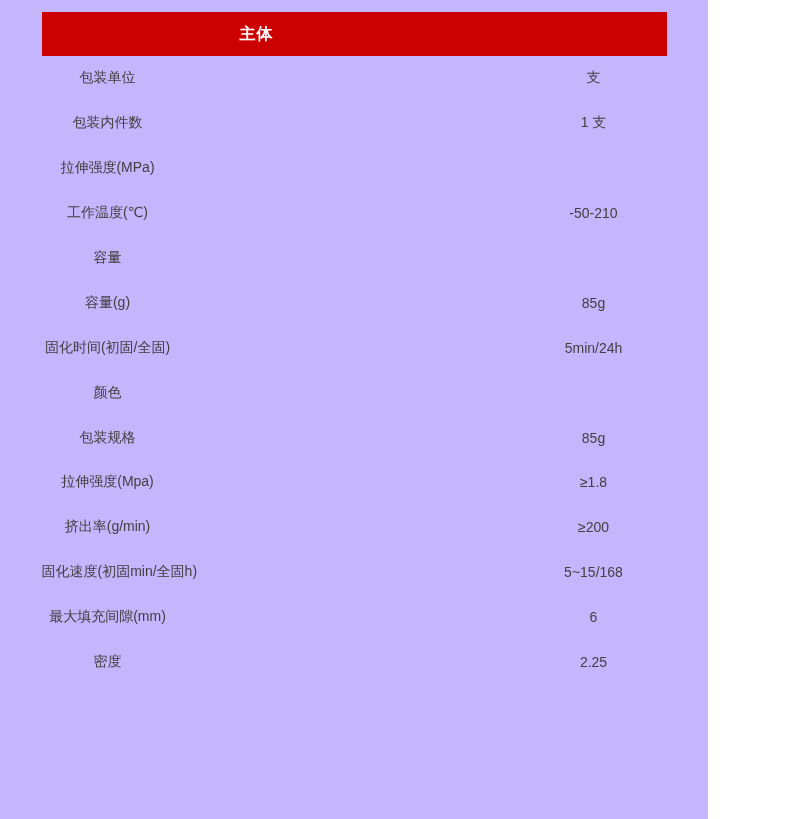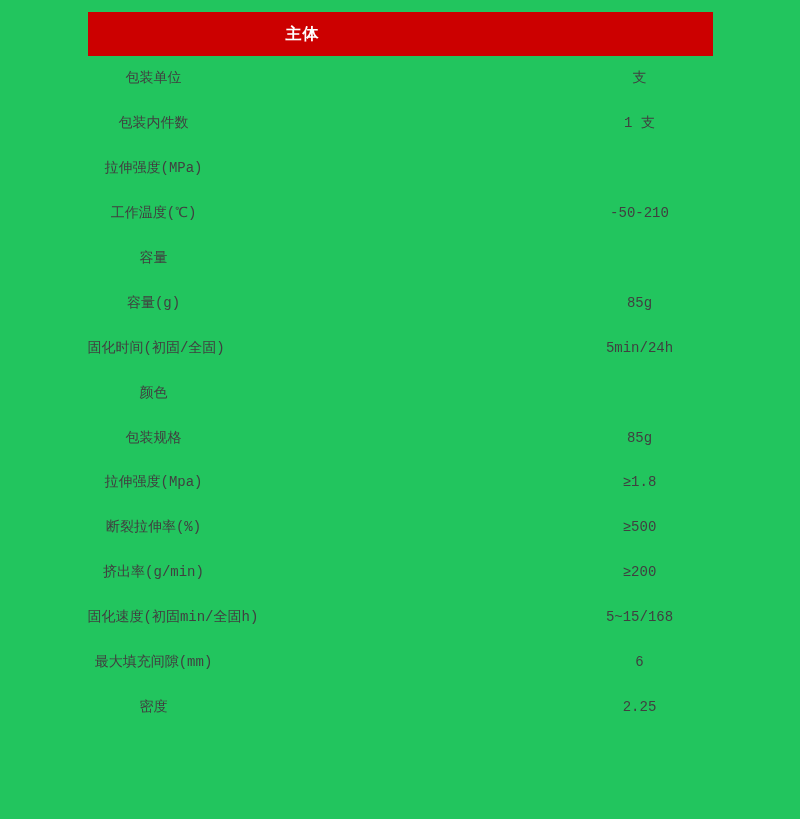--- a/index.html
+++ b/index.html
@@ -2,23 +2,23 @@
 <html><head>
 <meta charset="utf-8">
 <style>
   html, body {
     margin: 0;
     padding: 0;
     background: #ffffff;
     font-family: "Liberation Sans", "DejaVu Sans", sans-serif;
   }
   .page {
-    width: 800px;
+    width: 708px;
     height: 819px;
-    background: #22c55e;
+    background: #c4b5fd;
     overflow: hidden;
   }
   .spec-table {
     width: 625px;
     margin: 12px auto 0 auto;
   }
   .spec-header {
     height: 44px;
     background: #cc0000;
     display: flex;
@@ -32,21 +32,20 @@
     font-size: 16px;
     letter-spacing: 1px;
     white-space: nowrap;
   }
   .spec-row {
     height: 44.9px;
     display: flex;
     align-items: center;
     font-size: 14px;
     color: #404040;
-    font-family: Liberation Mono, monospace;
   }
   .spec-row .row-label {
     width: 132px;
     text-align: center;
     white-space: nowrap;
     overflow: visible;
   }
   .spec-row .row-spacer {
     flex: 1;
   }
@@ -119,25 +118,20 @@
     <div class="row-spacer"></div>
     <div class="row-value">85g</div>
   </div>
 
   <div class="spec-row">
     <div class="row-label">拉伸强度(Mpa)</div>
     <div class="row-spacer"></div>
     <div class="row-value">≥1.8</div>
   </div>
 
-  <div class="spec-row">
-    <div class="row-label">断裂拉伸率(%)</div>
-    <div class="row-spacer"></div>
-    <div class="row-value">≥500</div>
-  </div>
 
   <div class="spec-row">
     <div class="row-label">挤出率(g/min)</div>
     <div class="row-spacer"></div>
     <div class="row-value">≥200</div>
   </div>
 
   <div class="spec-row">
     <div class="row-label">固化速度(初固min/全固h)</div>
     <div class="row-spacer"></div>

